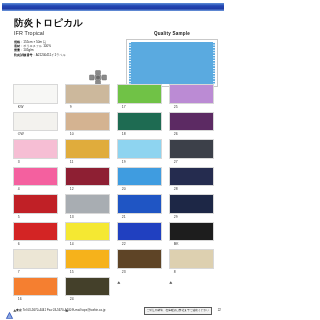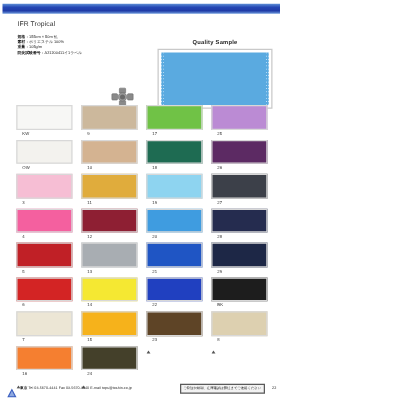--- a/index.html
+++ b/index.html
@@ -97,20 +97,21 @@
   }
 </style>
 </head>
 <body>
 
 <div class="topbar"></div>
 
 <div class="header">
 
   <div class="hdr-left">
+    <div class="title-jp">防炎トロピカル</div>
     <div class="title-en">IFR Tropical</div>
 
     <div class="specs">
       <div class="spec-row">
         <span class="spec-k">規格</span><span>：</span><span>155cm × 50m 乱</span>
       </div>
       <div class="spec-row">
         <span class="spec-k">素材</span><span>：</span><span>ポリエステル 100%</span>
       </div>
       <div class="spec-row">

